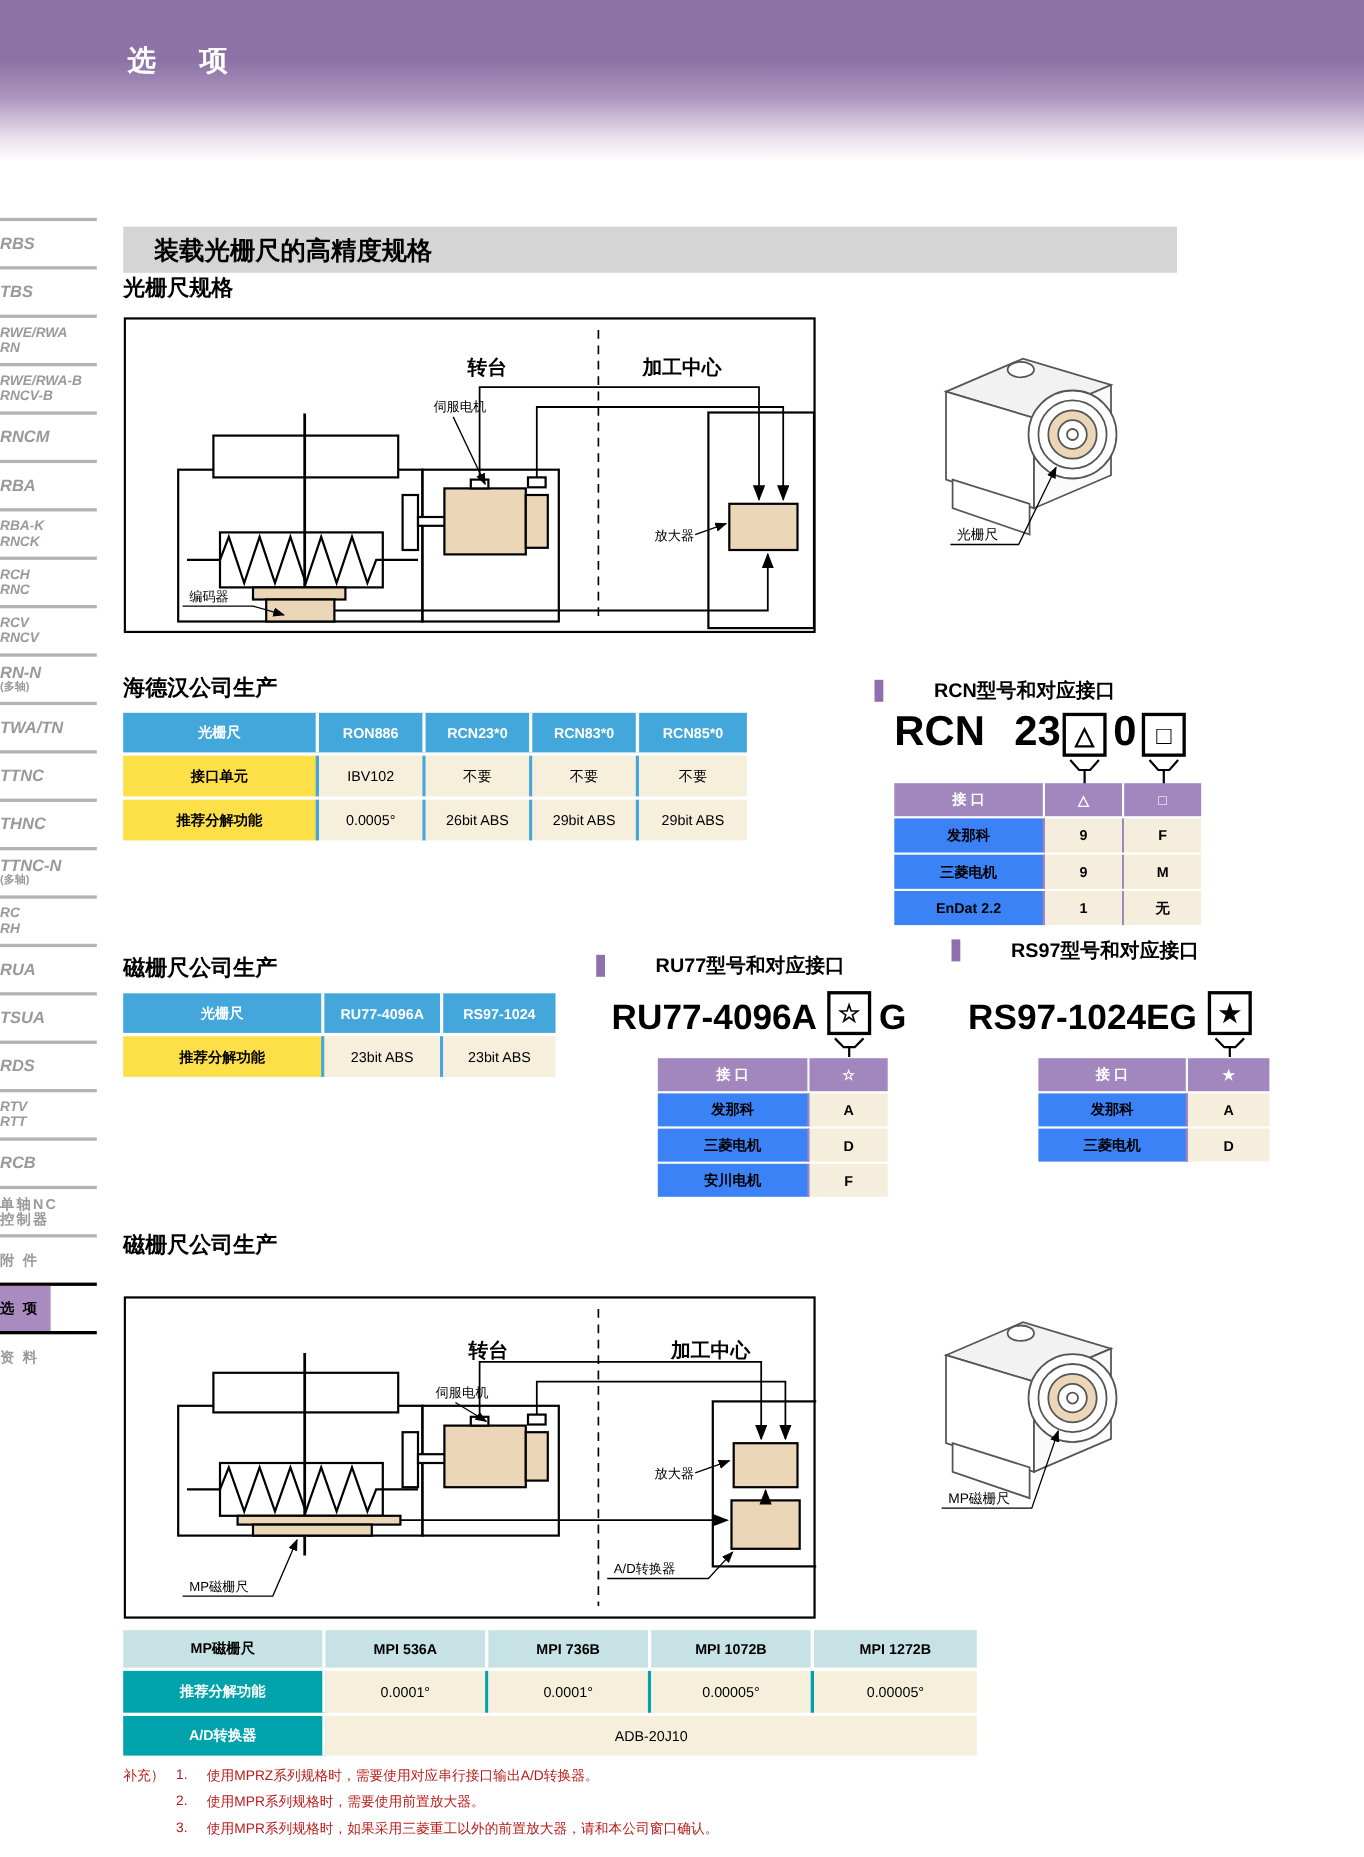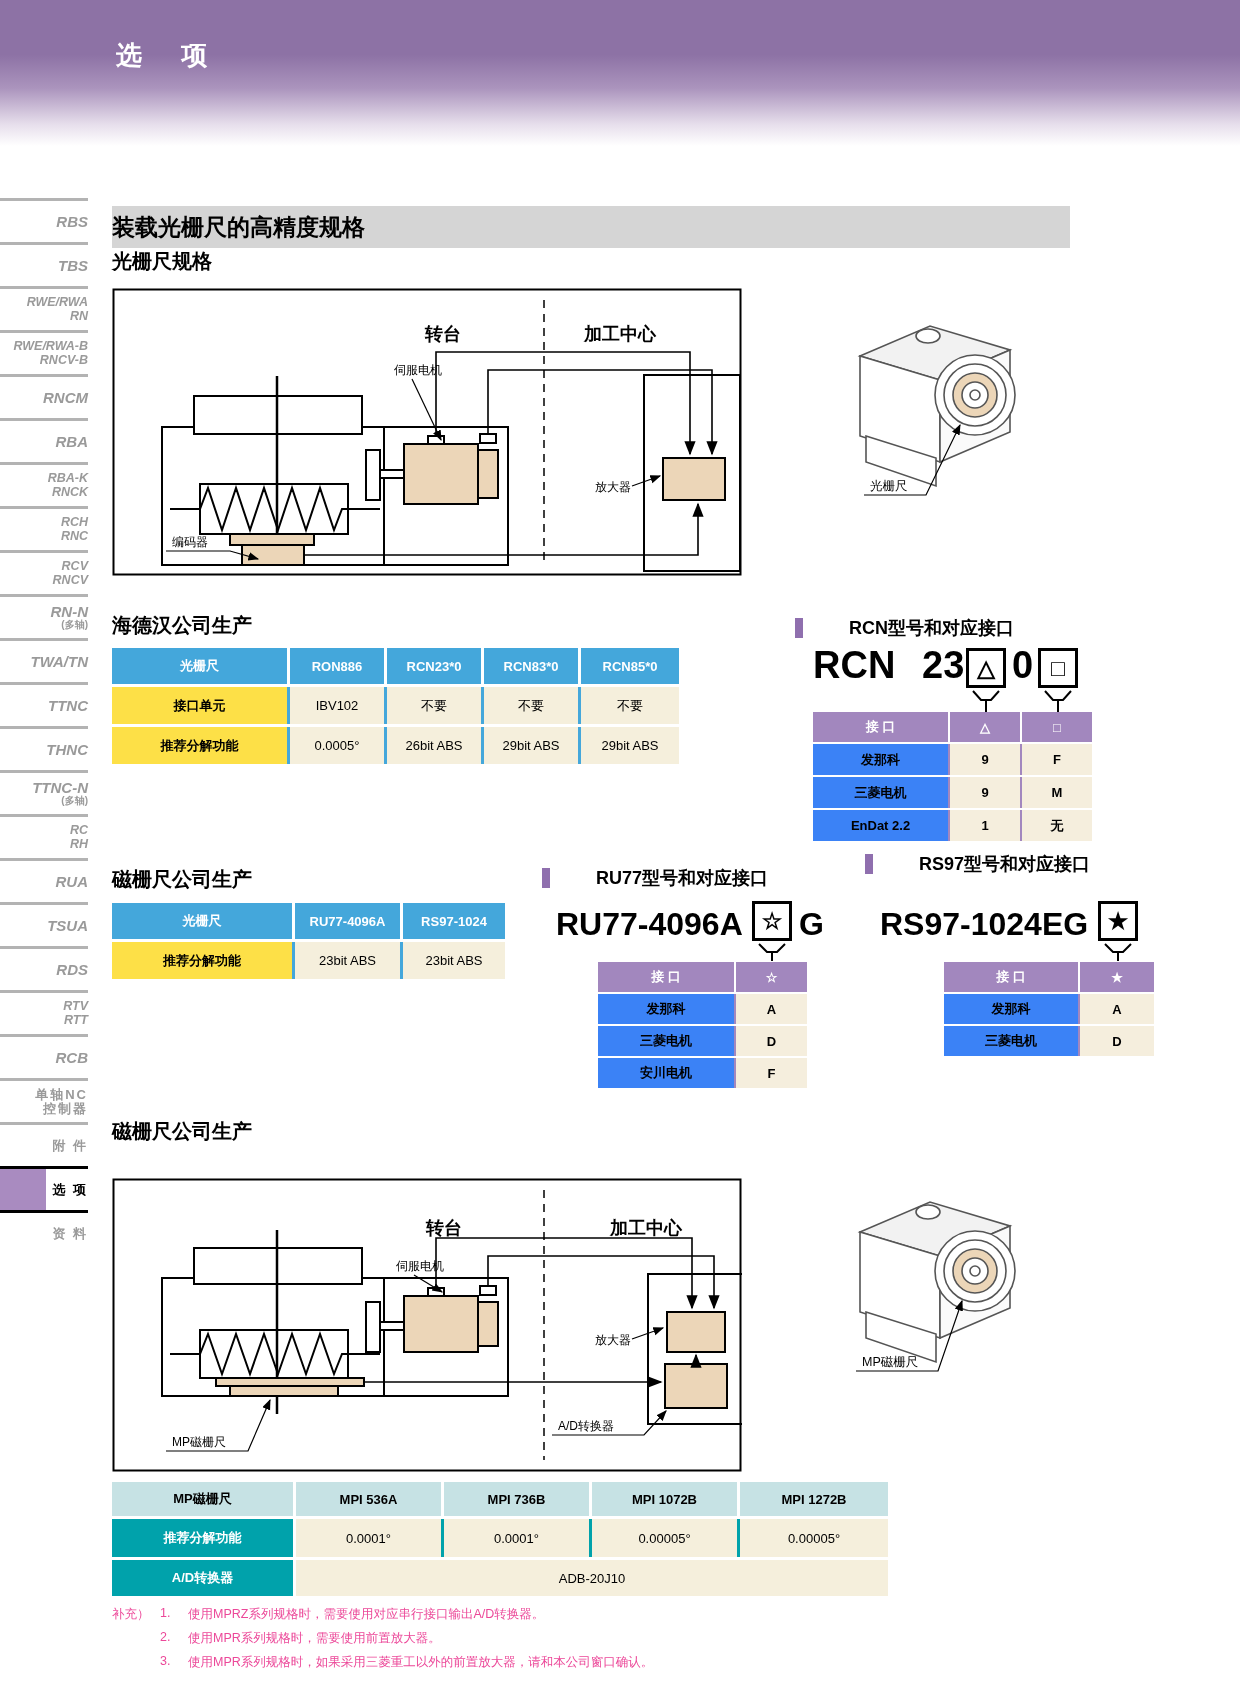--- a/index.html
+++ b/index.html
@@ -7,33 +7,33 @@
   #page{position:relative;width:1240px;height:1688px;background:#fff;overflow:hidden;}
 
   
   .banner{position:absolute;left:0;top:0;width:1240px;height:152px;
     background:linear-gradient(180deg,#8d72a5 0%,#8d72a5 36%,#ab94bd 58%,#e7dfec 82%,#ffffff 96%);}
   .banner-title{position:absolute;left:116px;top:38px;color:#fff;font-size:26px;font-weight:bold;letter-spacing:16px;}
 
   
   .sidebar{position:absolute;left:0;top:198px;width:88px;}
   .sb-item{position:relative;height:41px;border-top:3px solid #b3b3b3;display:flex;flex-direction:column;
-    align-items:flex-end;justify-content:center;color:#9a9a9a;font-weight:bold;font-style:italic;
+    align-items:flex-start;justify-content:center;color:#9a9a9a;font-weight:bold;font-style:italic;
     font-size:15px;line-height:1.05;text-align:center;}
   .sb-item.two{font-size:12.5px;}
   .sb-item .note{font-size:10px;font-style:normal;letter-spacing:0;color:#9a9a9a;}
   .sb-item.cjk{font-style:normal;font-size:13px;letter-spacing:2px;}
   .sb-item.active{color:#000;border-top:3px solid #000;border-bottom:3px solid #000;}
   .sb-item.active::before{content:"";position:absolute;left:0;top:0;bottom:0;width:46px;background:#a98bc0;}
   .sb-item span{position:relative;z-index:1;}
   .sb-item.active + .sb-item{border-top:none;}
 
   
   .titlebar{position:absolute;left:112px;top:206px;width:958px;height:42px;background:#d5d5d5;
-    font-size:23px;font-weight:bold;line-height:42px;box-sizing:border-box;}
+    font-size:23px;font-weight:bold;line-height:42px;padding-left:28px;box-sizing:border-box;}
   .h2{position:absolute;font-size:20px;font-weight:bold;}
   .sub{position:absolute;display:flex;align-items:center;gap:39px;}
   .sub .bar{width:8px;height:20px;background:#8f6fae;margin-right:7px;}
   .sub .txt{font-size:18px;font-weight:bold;}
 
   
   .abs{position:absolute;}
   svg text{fill:#000;}
   .dlab{font-size:18px;font-weight:bold;text-anchor:middle;}
   .slab{font-size:12px;}
@@ -66,21 +66,21 @@
 
   
   .fp{position:absolute;font-weight:bold;}
   .fp38{font-size:38px;}
   .fp32{font-size:32px;}
   .symbox{position:absolute;width:40px;height:40px;border:3px solid #000;box-sizing:border-box;
     display:flex;align-items:center;justify-content:center;font-size:23px;font-weight:bold;background:#fff;}
   .conn{position:absolute;}
 
   
-  .note-line{position:absolute;font-size:12.5px;color:#ec4899;}
+  .note-line{position:absolute;font-size:12.5px;color:#b91c1c;}
 </style>
 </head>
 <body>
 
 <div id="page">
 
   <div class="banner">
     <div class="banner-title">选  项</div>
   </div>
 

